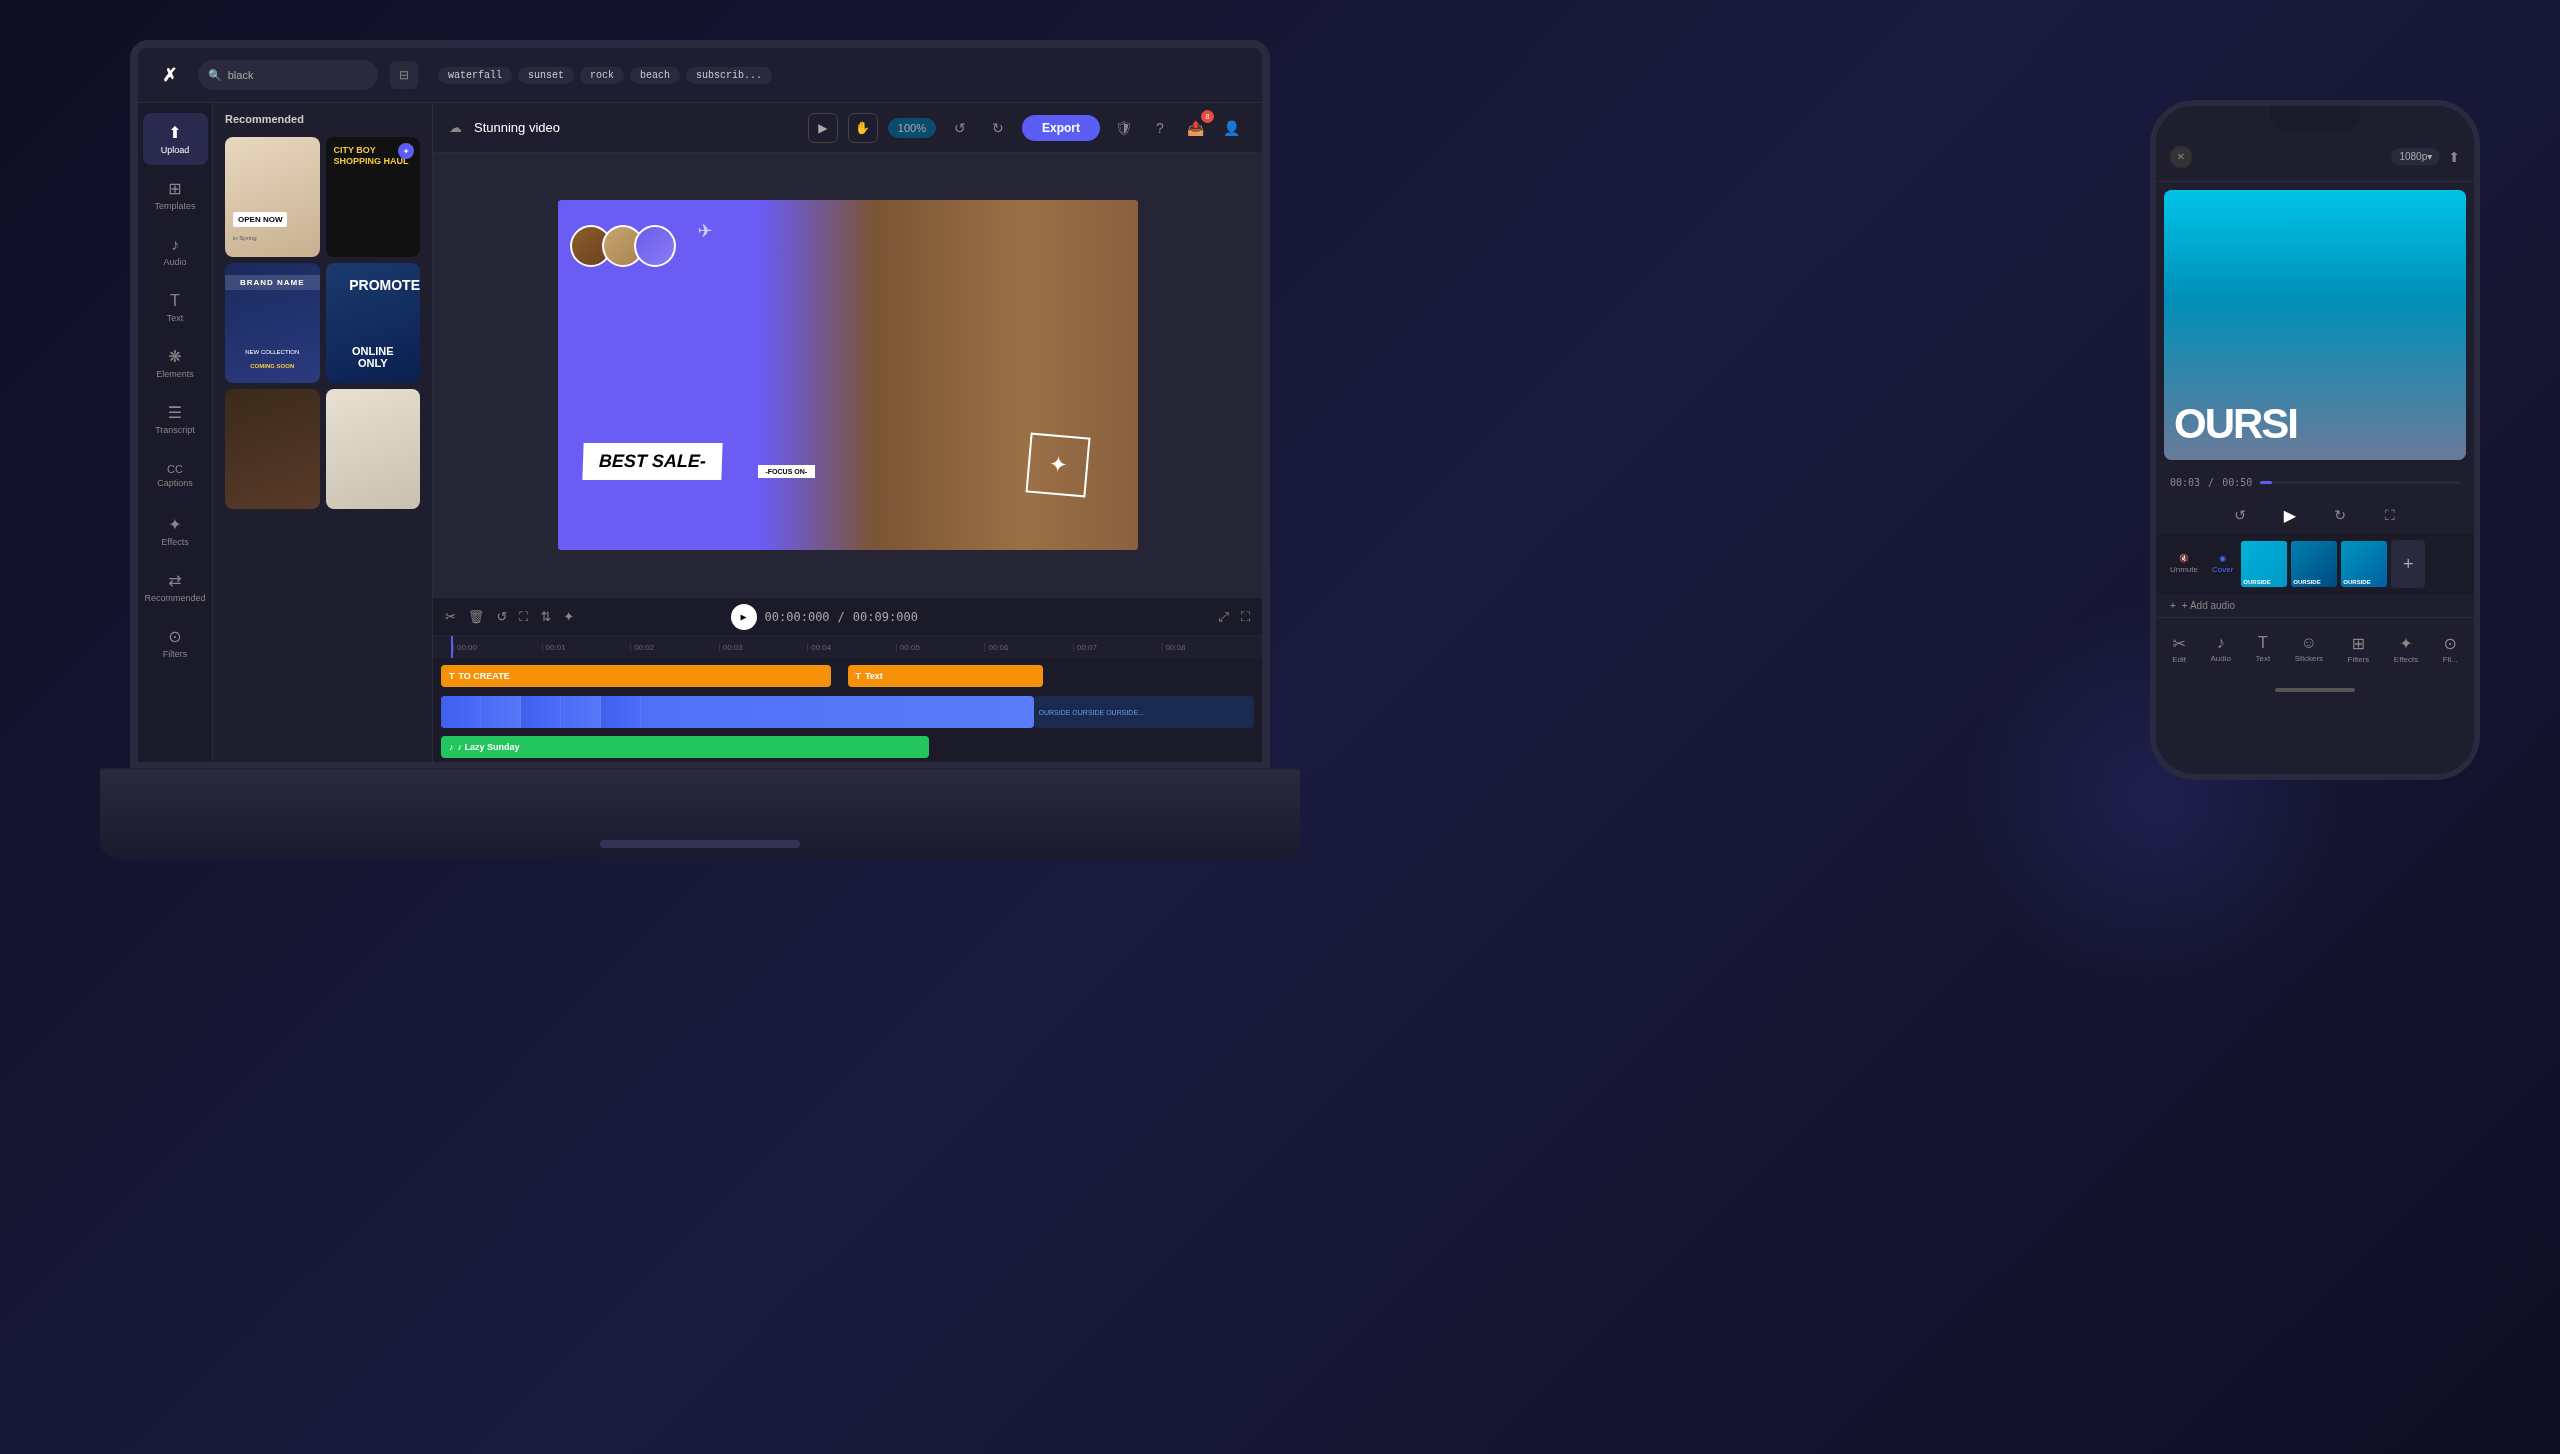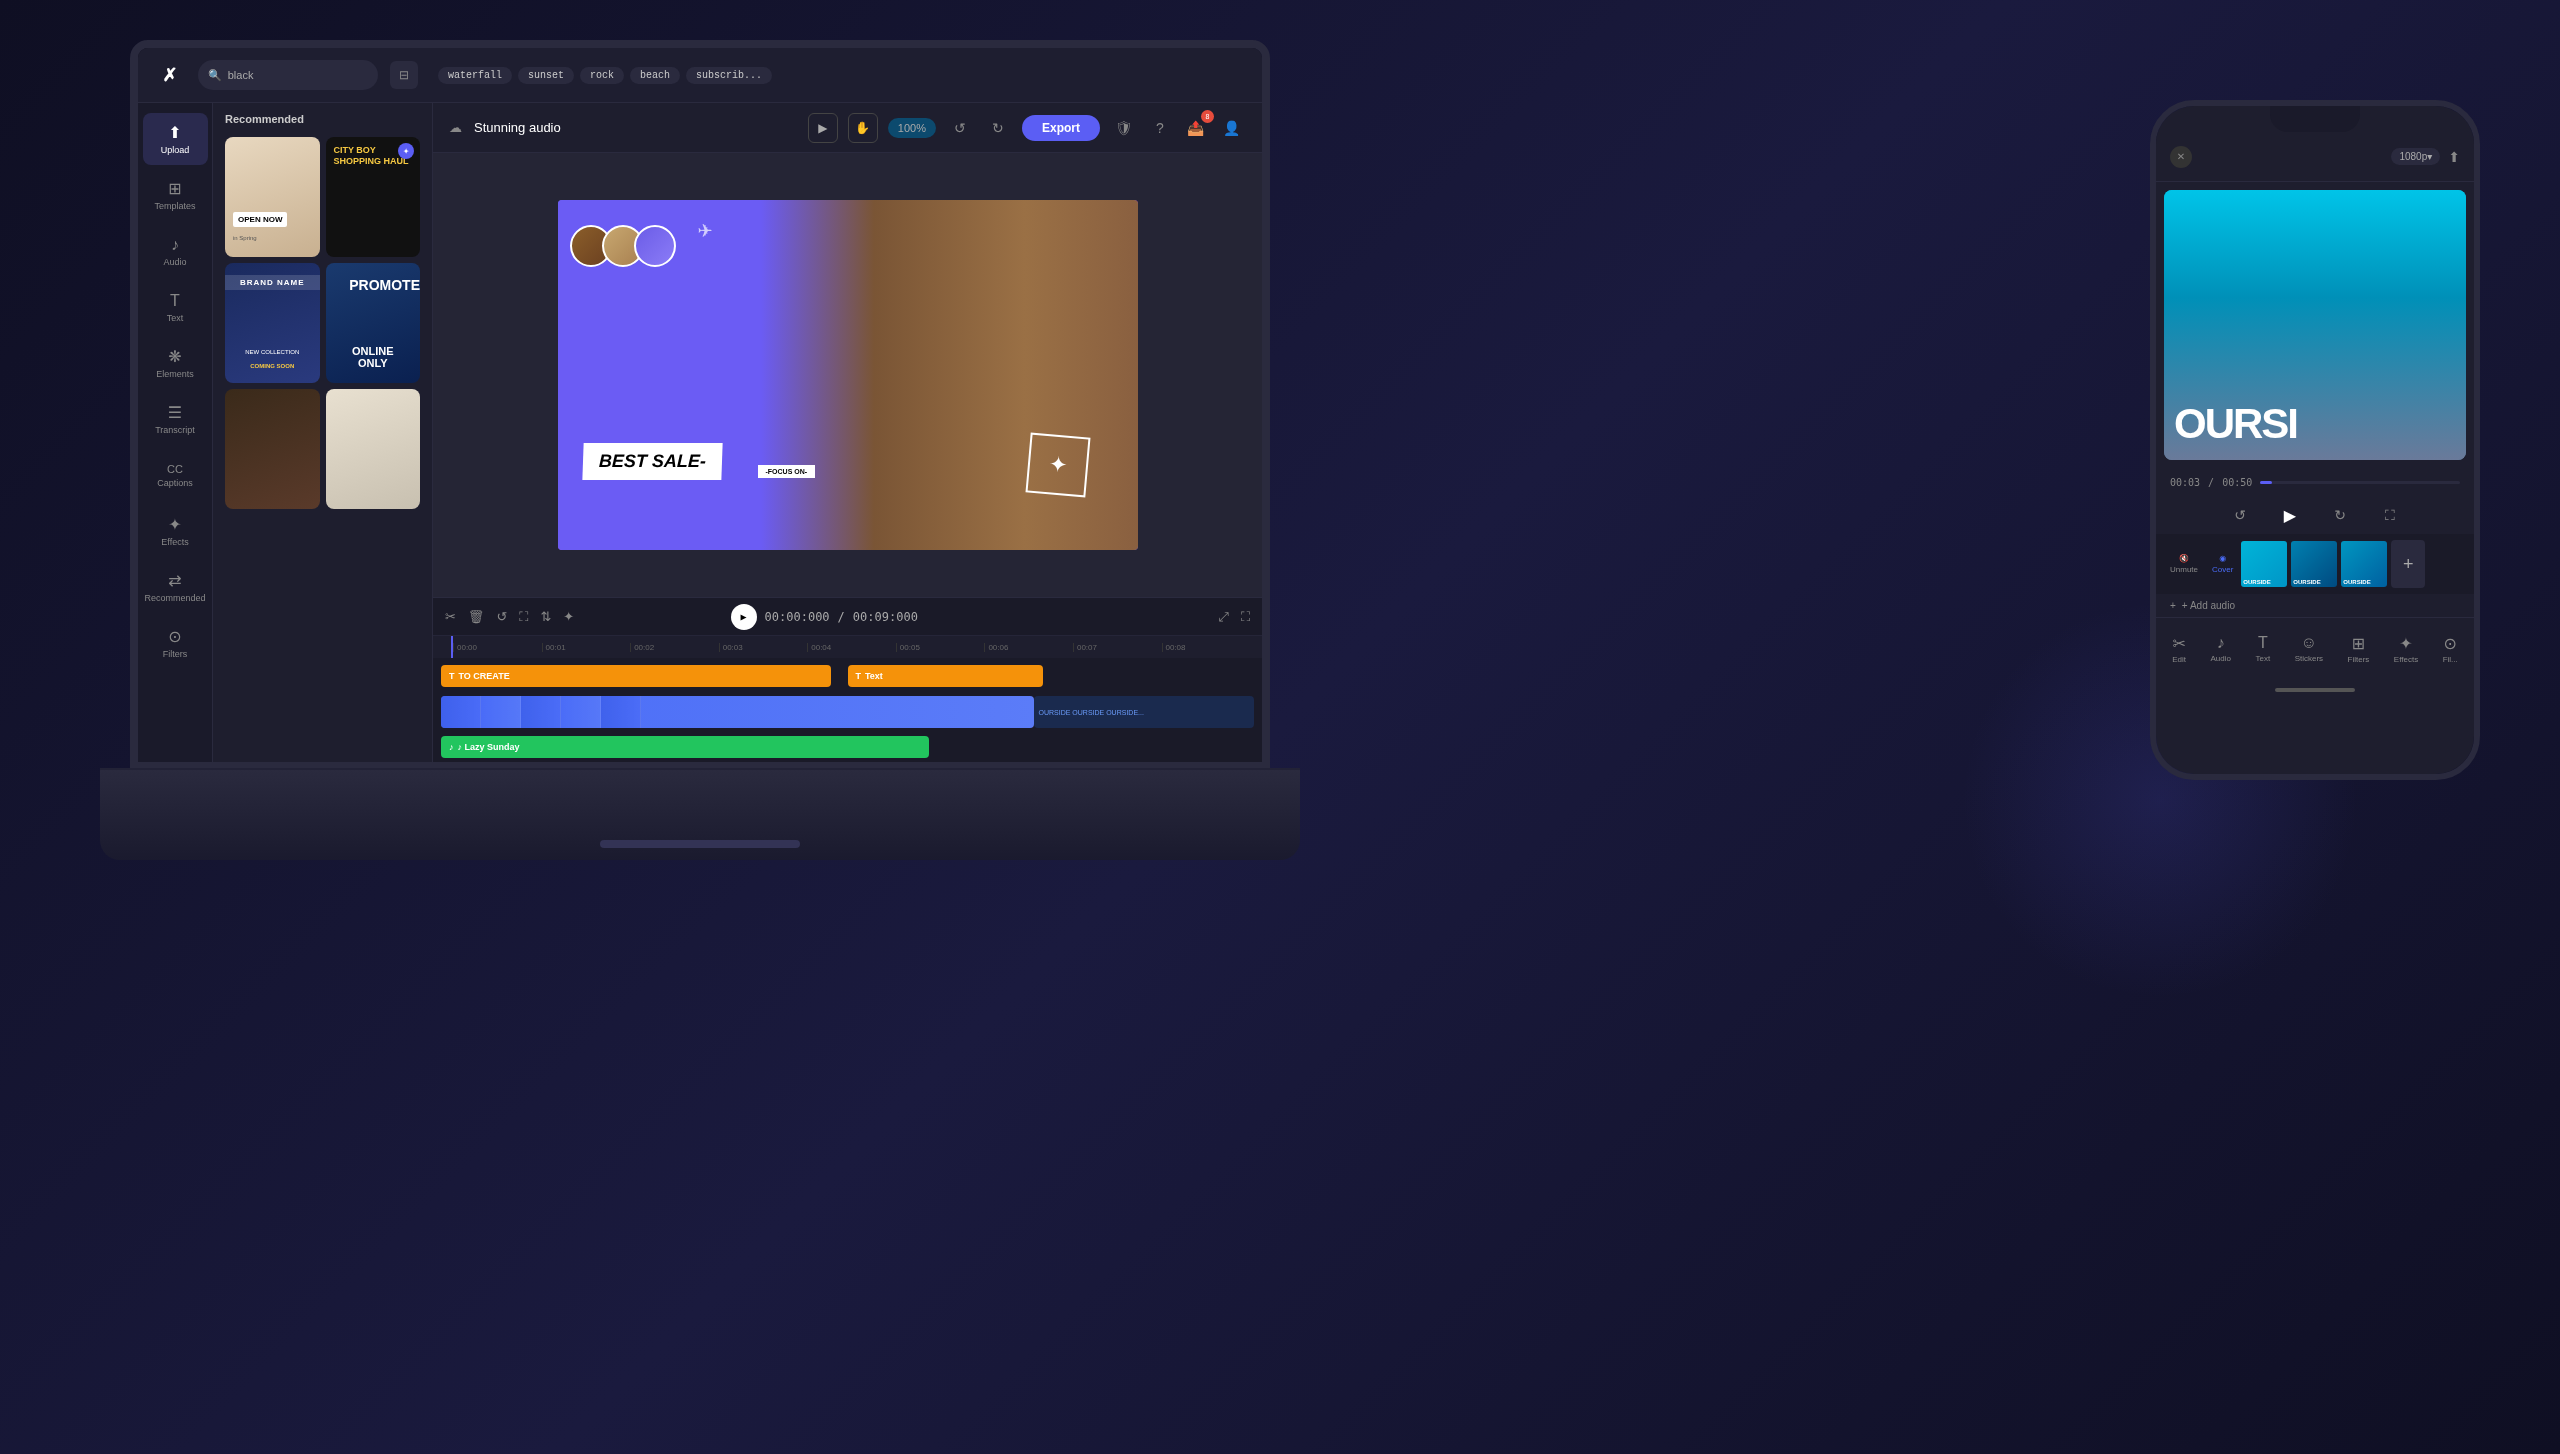--- a/index.html
+++ b/index.html
@@ -838,21 +838,21 @@
               <div class="template-card tc-food" style="background:linear-gradient(160deg,#e8e0d0,#c8c0b0);"></div>
 
             </div>
           </div>
 
           <div class="main-editor">
 
             <div class="editor-top">
               <span style="color:#888;font-size:13px;">☁</span>
               <span class="project-name">
-                <span>Stunning audio</span>
+                <span>Stunning video</span>
               </span>
 
               <div class="editor-actions">
                 <div class="play-btn">▶</div>
                 <div class="play-btn">✋</div>
                 <div class="zoom-display">100%</div>
                 <div class="undo-btn">↺</div>
                 <div class="redo-btn">↻</div>
                 <button class="export-btn">Export</button>
                 <div class="top-icons">

